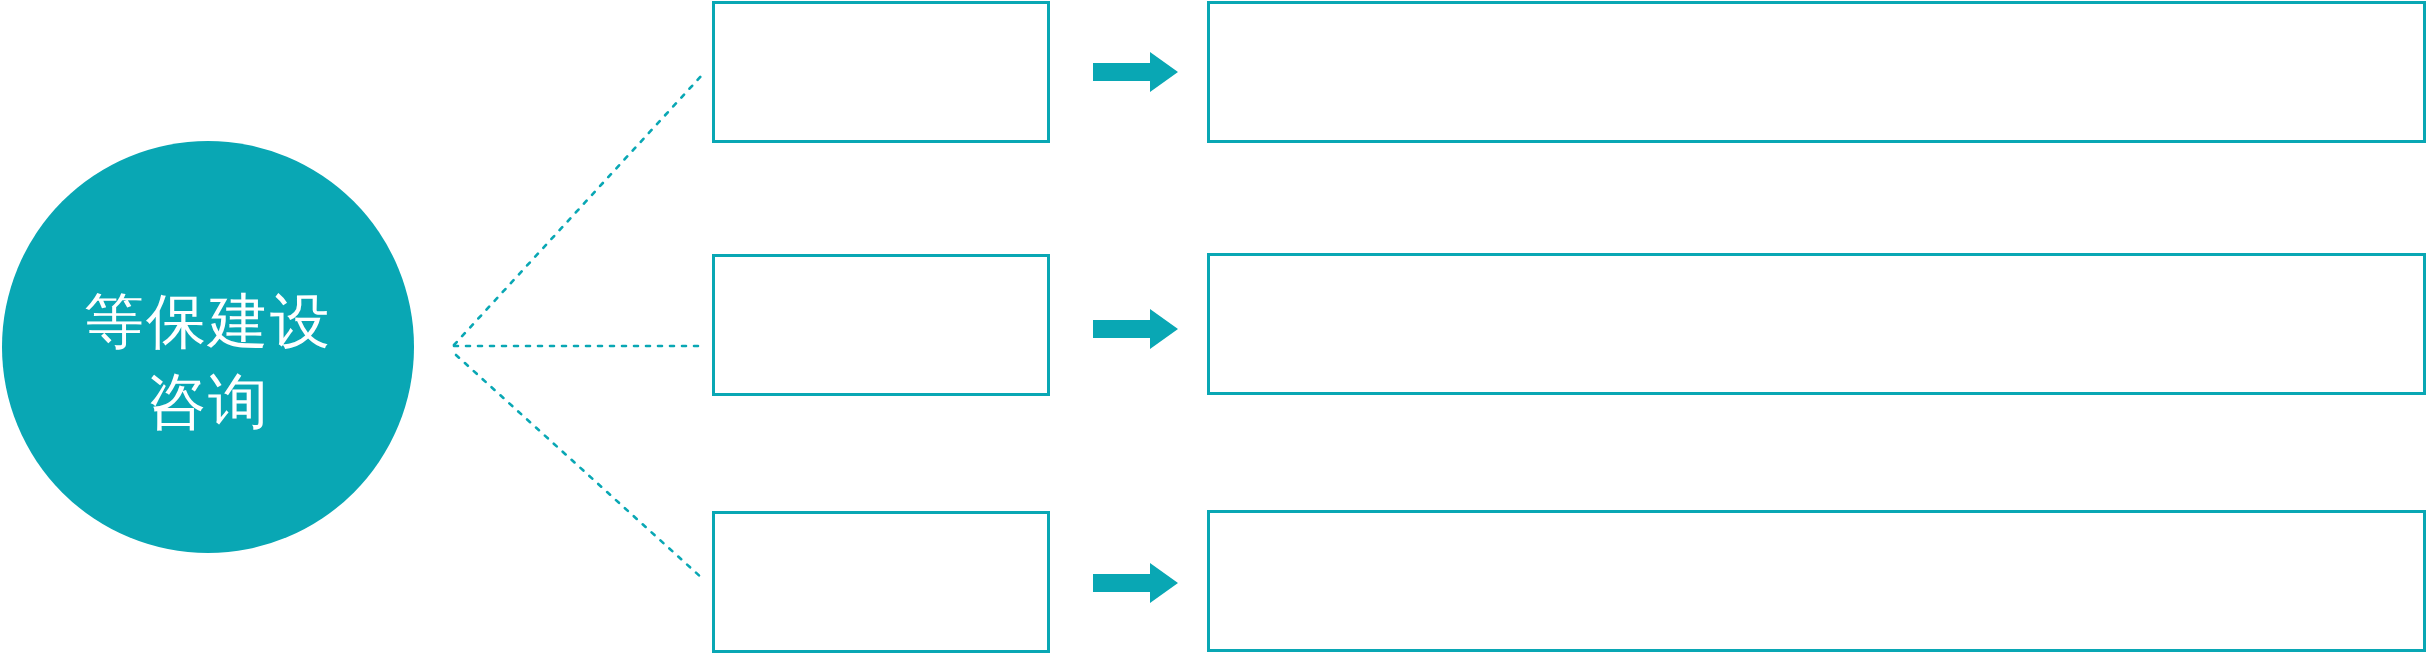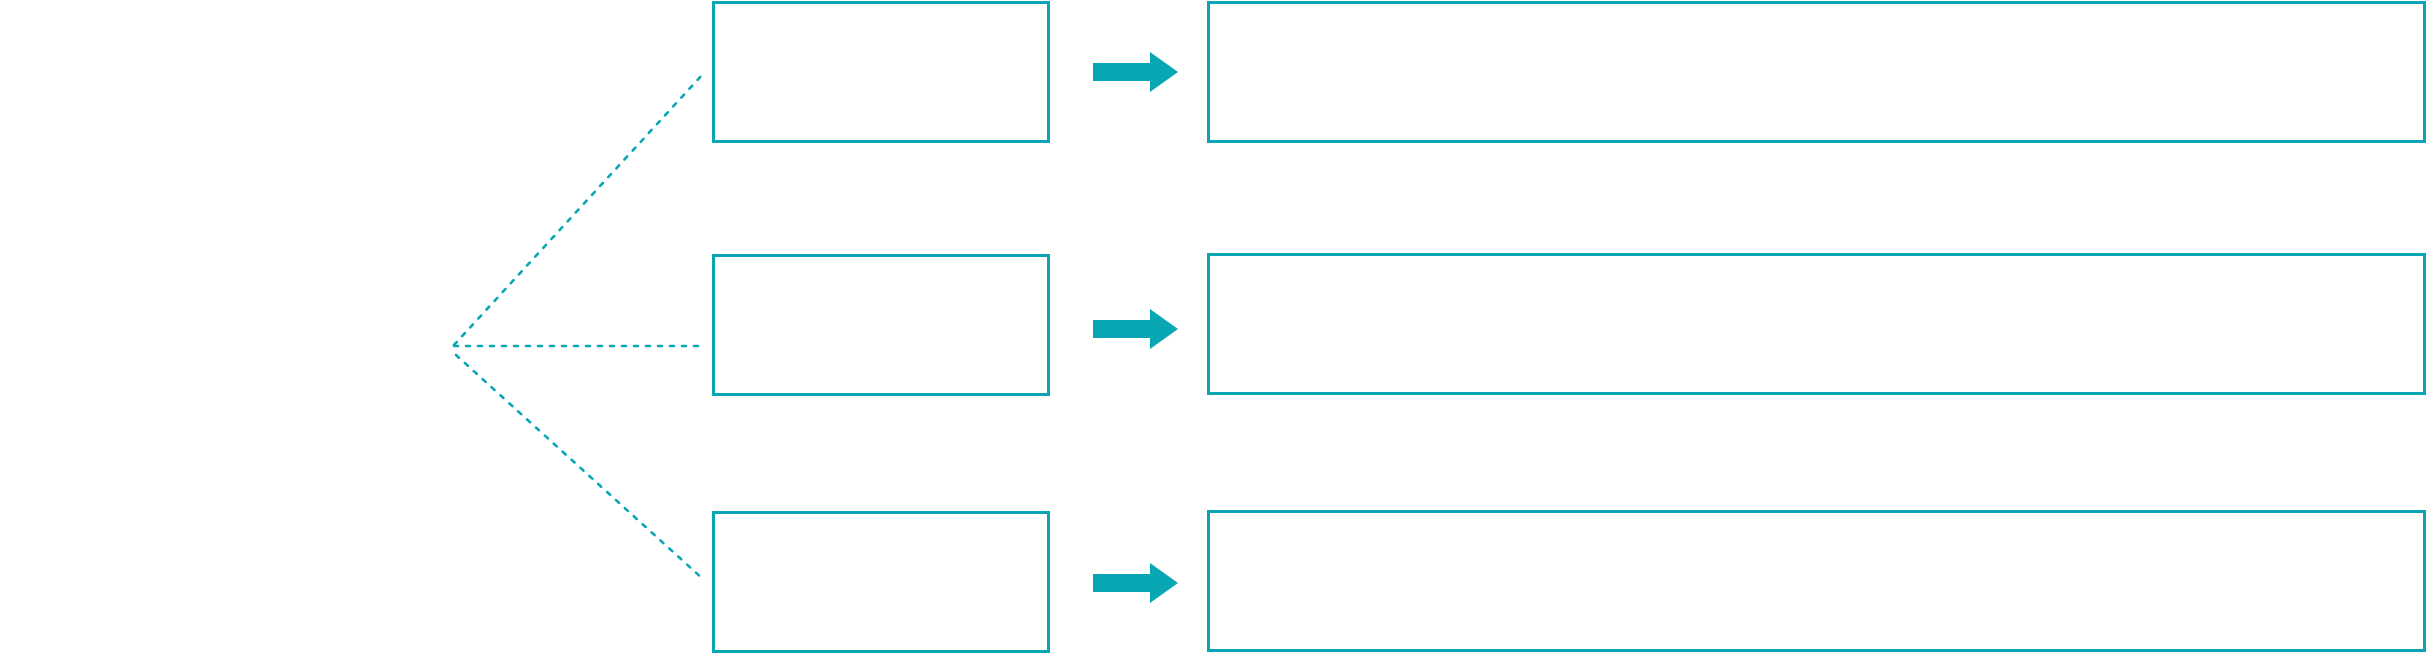--- a/index.html
+++ b/index.html
@@ -97,20 +97,24 @@
 <body>
 
 <div class="canvas">
 
   <svg class="connectors" viewBox="0 0 2434 655" xmlns="http://www.w3.org/2000/svg" aria-hidden="true">
     <line x1="454" y1="345" x2="703" y2="74"></line>
     <line x1="454" y1="346" x2="706" y2="346"></line>
     <line x1="456" y1="355" x2="703" y2="579"></line>
   </svg>
 
+  <div class="hub">
+    <div class="hub-line">等保建设</div>
+    <div class="hub-line">咨询</div>
+  </div>
 
   <div class="category-box cat-row1"></div>
   <svg class="arrow arrow-row1" viewBox="0 0 85 40" xmlns="http://www.w3.org/2000/svg" aria-hidden="true">
     <polygon points="0,11 57,11 57,0 85,20 57,40 57,29 0,29"></polygon>
   </svg>
   <div class="detail-box row1-top"></div>
 
   <div class="category-box cat-row2"></div>
   <svg class="arrow arrow-row2" viewBox="0 0 85 40" xmlns="http://www.w3.org/2000/svg" aria-hidden="true">
     <polygon points="0,11 57,11 57,0 85,20 57,40 57,29 0,29"></polygon>

